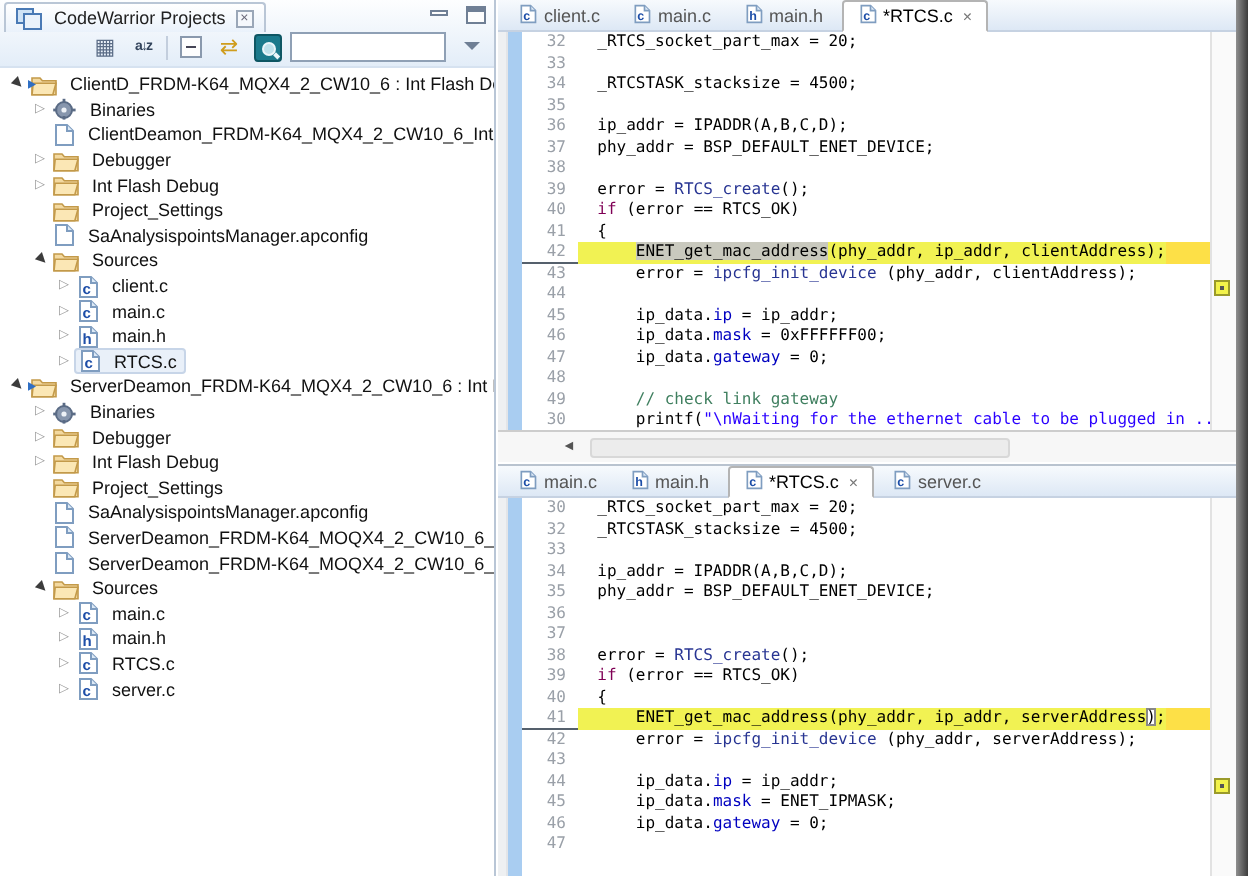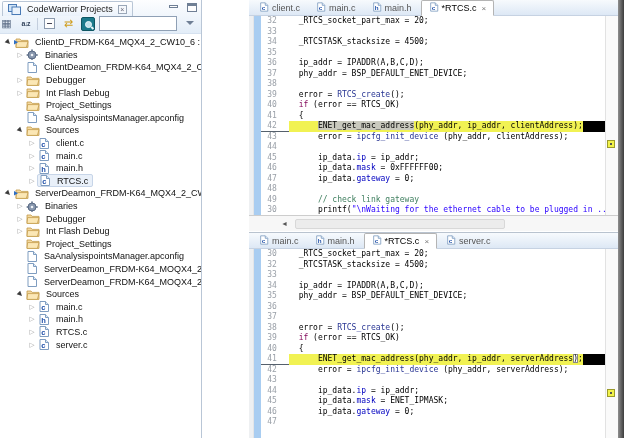--- a/index.html
+++ b/index.html
@@ -1,21 +1,21 @@
 <!DOCTYPE html>
 <html><head>
 <meta charset="utf-8">
 <style>
 *{margin:0;padding:0;box-sizing:border-box}
 html,body{background:#fff}
 body{font-family:"Liberation Sans",sans-serif;-webkit-font-smoothing:antialiased}
 .app{position:relative;width:624px;height:438px;background:#fff;overflow:hidden;font-size:9px;color:#222}
 
 
-.left{position:absolute;left:0;top:0;width:202px;height:438px;background:#fff;border-right:1px solid #b9c6d6;overflow:hidden}
+.left{position:absolute;left:0;top:0;width:248px;height:438px;background:#fff;border-right:1px solid #b9c6d6;overflow:hidden}
 .view-bar{position:relative;height:34px;background:linear-gradient(#fdfeff,#e3edf8);border-bottom:1px solid #d6e2f0}
 .view-tab{position:absolute;left:2px;top:1px;height:15px;display:flex;align-items:center;gap:3px;padding:0 5px;background:linear-gradient(#ffffff,#eaf2fb);border:1px solid #b9c6d6;border-bottom:none;border-radius:2px 2px 0 0;color:#222}
 .vt-close{display:inline-block;width:9px;height:9px;border:1px solid #9aa7b8;color:#667;font-size:7px;line-height:7px;text-align:center;margin-left:2px;background:#f5f8fc}
 .minmax{position:absolute;right:4px;top:3px;display:flex;gap:8px;align-items:center}
 .btn-min{display:inline-block;width:11px;height:8px;position:relative}
 .btn-min i{position:absolute;left:1px;top:1px;width:9px;height:3px;border:1px solid #6f7f95;background:#fdfdfd}
 .btn-max{display:inline-block;width:10px;height:9px;border:1px solid #6f7f95;border-top:3px solid #6f7f95;background:#fdfdfd}
 .toolbar{position:absolute;right:24px;top:16px;display:flex;align-items:center;gap:4px}
 .tbtn{width:15px;height:15px;display:flex;align-items:center;justify-content:center;color:#5b6c86}
 .icon-grid{font-size:11px;color:#5b6c86}
@@ -48,24 +48,24 @@
 .tab{height:14px;display:flex;align-items:center;gap:3px;padding:0 7px;color:#555;margin-right:2px}
 .tab.active{height:16px;background:#fff;border:1px solid #b4b4b4;border-bottom:1px solid #fff;border-radius:2px 2px 0 0;color:#000;margin-bottom:-1px}
 .tab .tclose{color:#777;font-size:8px;margin-left:2px}
 .ed-body{display:flex;background:#fff}
 #ed-top .ed-body{height:199px}
 #ed-bot .ed-body{height:189px}
 .mcol{flex:none;width:5px;background:#eef0f2;border-right:1px solid #e3e5e8}
 .rcol{flex:none;width:7px;background:#a9cdf1}
 .lines{flex:1;overflow:hidden}
 .cl{height:10.5px;display:flex;font-family:"DejaVu Sans Mono",monospace;font-size:8px;line-height:10.5px;white-space:pre}
-.cl .num{flex:none;width:28px;text-align:center;padding-right:6px;color:#9aa0a8}
+.cl .num{flex:none;width:28px;text-align:right;padding-right:6px;color:#9aa0a8}
 .cl.cur .num{border-bottom:1px solid #55606c}
 .cl .ct{flex:1;color:#000}
-.cl.cur .ct{background:#000000}
+.cl.cur .ct{background:#fde047}
 .occ{display:inline-block;background:#f1f253}
 .kw{color:#7f0055;font-weight:normal}
 .fld{color:#0000c0}
 .fnc{color:#283593}
 .cmt{color:#3f7f5f}
 .str{color:#2a00ff}
 .selw{background:#c9c9be}
 .pbox{background:#fff;box-shadow:inset 0 0 0 1px #888}
 .ovr{flex:none;width:13px;background:#fafafa;border-left:1px solid #e2e2e2;position:relative}
 .ovr .mark{position:absolute;left:1px;width:8px;height:8px;background:#f2f24a;border:1px solid #9a9a2a}

